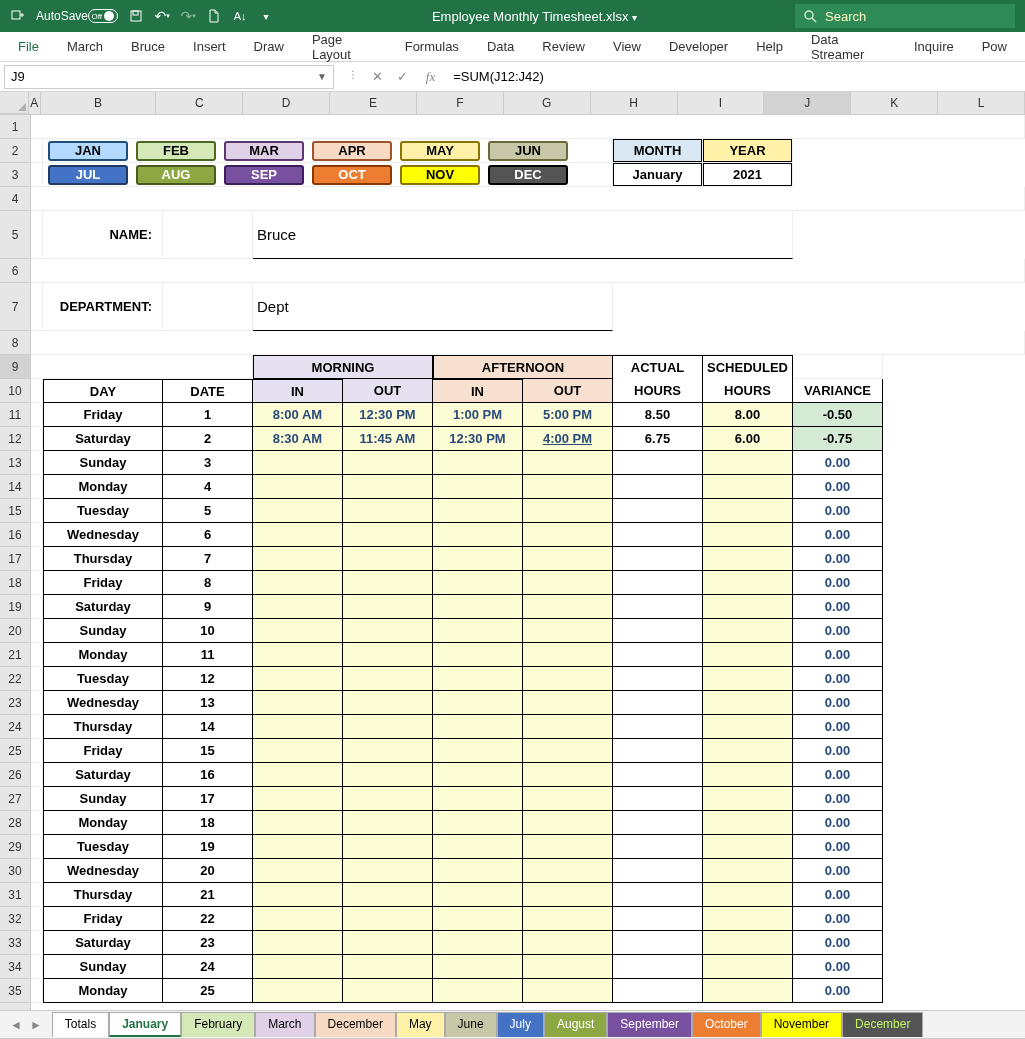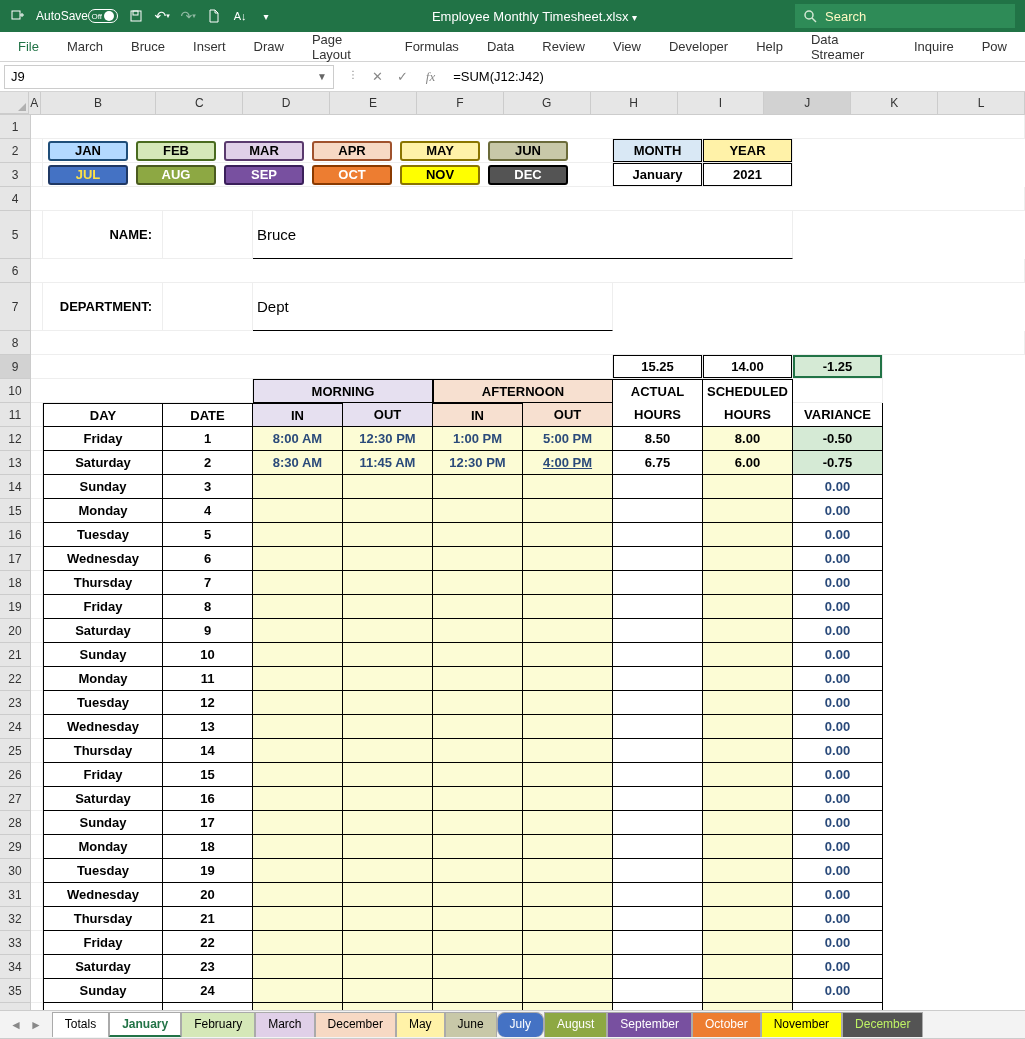--- a/index.html
+++ b/index.html
@@ -191,21 +191,21 @@
           <div class="cell" style="width: 90px;">
             <div class="th-box" style="width: 100%; height: 100%; background: rgb(217, 232, 245);">MONTH</div>
           </div>
           <div class="cell" style="width: 90px;">
             <div class="th-box" style="width: 100%; height: 100%; background: rgb(255, 242, 168);">YEAR</div>
           </div>
         </div>
         <div class="datarow">
           <div class="cell" style="width: 12px;"></div>
           <div class="cell" style="width: 570px; justify-content: flex-start; gap: 6px; padding-left: 4px;">
-            <div class="monthbtn" style="background: rgb(68, 114, 196); border-color: rgb(31, 56, 100); color: #fde047;">JUL</div>
+            <div class="monthbtn" style="background: rgb(68, 114, 196); border-color: rgb(31, 56, 100); color: #ffffff;">JUL</div>
             <div class="monthbtn" style="background: rgb(141, 168, 67); border-color: rgb(74, 90, 31); color: rgb(255, 255, 255);">AUG</div>
             <div class="monthbtn" style="background: rgb(120, 80, 160); border-color: rgb(58, 31, 90); color: rgb(255, 255, 255);">SEP</div>
             <div class="monthbtn" style="background: rgb(237, 125, 49); border-color: rgb(138, 58, 0); color: rgb(255, 255, 255);">OCT</div>
             <div class="monthbtn" style="background: rgb(255, 255, 0); border-color: rgb(138, 117, 0); color: rgb(0, 0, 0);">NOV</div>
             <div class="monthbtn" style="background: rgb(84, 84, 84); border-color: rgb(0, 0, 0); color: rgb(255, 255, 255);">DEC</div>
           </div>
           <div class="cell" style="width: 90px;">
             <div class="th-box" style="width: 100%; height: 100%; font-weight: bold;">January</div>
           </div>
           <div class="cell" style="width: 90px;">
@@ -225,32 +225,20 @@
           <div class="cell" style="width: 1032px;"></div>
         </div>
         <div class="datarow" style="height: 48px;">
           <div class="cell" style="width: 12px; height: 48px;"></div>
           <div class="cell" style="width: 120px; height: 48px; font-weight: bold; justify-content: flex-end; padding-right: 10px;">DEPARTMENT:</div>
           <div class="cell" style="width: 90px; height: 48px;"></div>
           <div class="cell field-line" style="width: 360px; height: 48px; justify-content: flex-start; padding-left: 4px; font-size: 15px;">Dept</div>
         </div>
         <div class="datarow">
           <div class="cell" style="width: 1032px;"></div>
-        </div>
-        <div class="datarow">
-          <div class="cell" style="width: 582px;"></div>
-          <div class="cell" style="width: 90px;">
-            <div class="th-box" style="width: 100%; height: 100%; background: rgb(255, 255, 255);">15.25</div>
-          </div>
-          <div class="cell" style="width: 90px;">
-            <div class="th-box" style="width: 100%; height: 100%; background: rgb(255, 255, 255);">14.00</div>
-          </div>
-          <div class="cell" style="width: 90px;">
-            <div class="th-box" style="width: 100%; height: 100%; background: rgb(213, 234, 213); border: 2px solid rgb(33, 115, 70);">-1.25</div>
-          </div>
         </div>
         <div class="datarow">
           <div class="cell" style="width: 222px;"></div>
           <div class="cell tbl-cell" style="width: 180px; background: rgb(230, 224, 240); border-left: 1px solid rgb(0, 0, 0); border-top: 1px solid rgb(0, 0, 0);">MORNING</div>
           <div class="cell tbl-cell" style="width: 180px; background: rgb(247, 224, 208); border-left: 1px solid rgb(0, 0, 0); border-top: 1px solid rgb(0, 0, 0);">AFTERNOON</div>
           <div class="cell tbl-cell" style="width: 90px; border-top: 1px solid rgb(0, 0, 0); border-bottom: none;">ACTUAL</div>
           <div class="cell tbl-cell" style="width: 90px; border-top: 1px solid rgb(0, 0, 0); border-bottom: none;">SCHEDULED</div>
           <div class="cell" style="width: 90px; border-top: none;"></div>
         </div>
         <div class="datarow">
@@ -575,21 +563,21 @@
     <span>►</span>
   </div>
   <div id="stabs" style="display:flex">
       <div class="stab" style="background: rgb(255, 255, 255);">Totals</div>
       <div class="stab active" style="background: rgb(255, 255, 255);">January</div>
       <div class="stab" style="background: rgb(213, 232, 184);">February</div>
       <div class="stab" style="background: rgb(224, 208, 232);">March</div>
       <div class="stab" style="background: rgb(247, 217, 196);">December</div>
       <div class="stab" style="background: rgb(255, 242, 168);">May</div>
       <div class="stab" style="background: rgb(200, 200, 168);">June</div>
-      <div class="stab" style="background: rgb(68, 114, 196); color: rgb(255, 255, 255); border-radius: 8px;">July</div>
+      <div class="stab" style="background: rgb(68, 114, 196); color: rgb(255, 255, 255);">July</div>
       <div class="stab" style="background: rgb(141, 168, 67); color: rgb(255, 255, 255);">August</div>
       <div class="stab" style="background: rgb(120, 80, 160); color: rgb(255, 255, 255);">September</div>
       <div class="stab" style="background: rgb(237, 125, 49); color: rgb(255, 255, 255);">October</div>
       <div class="stab" style="background: rgb(255, 255, 0);">November</div>
       <div class="stab" style="background: rgb(84, 84, 84); color: #bef264;">December</div>
     </div>
 </div>
 
 <div class="statusbar" id="status"></div>
 

